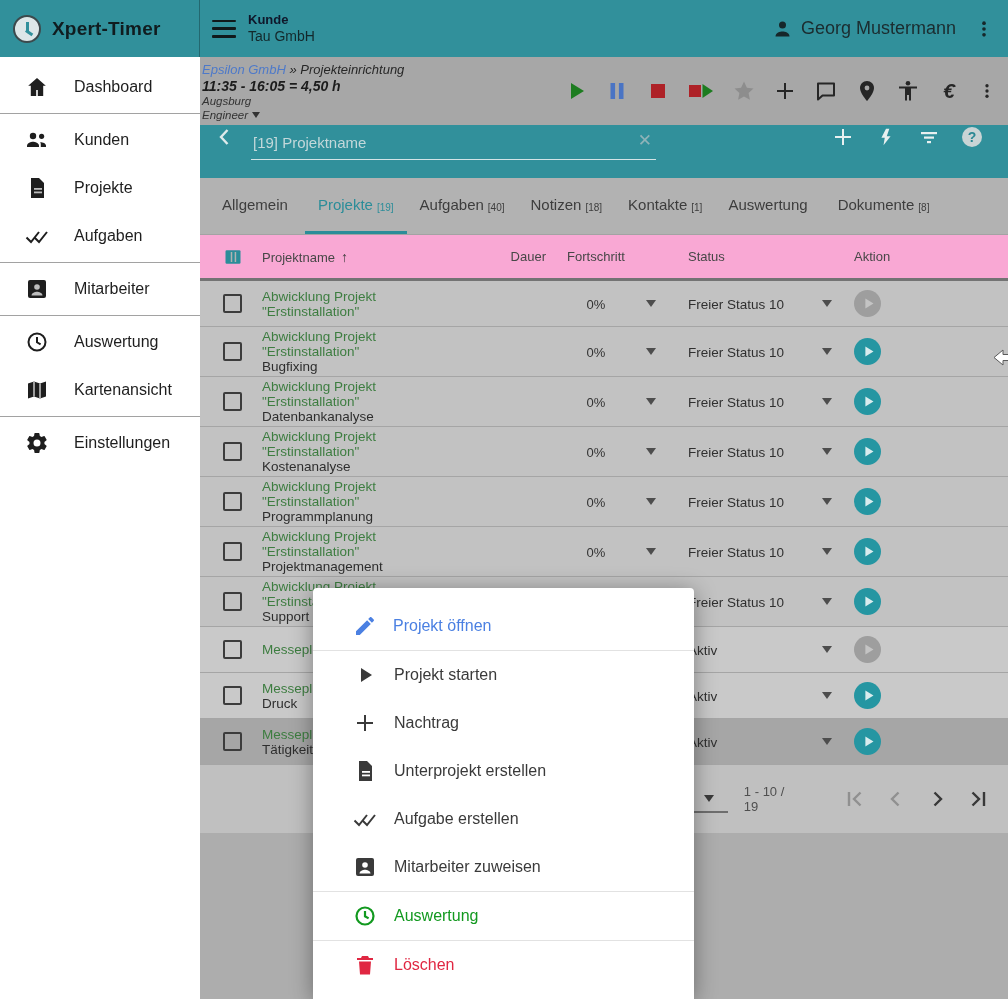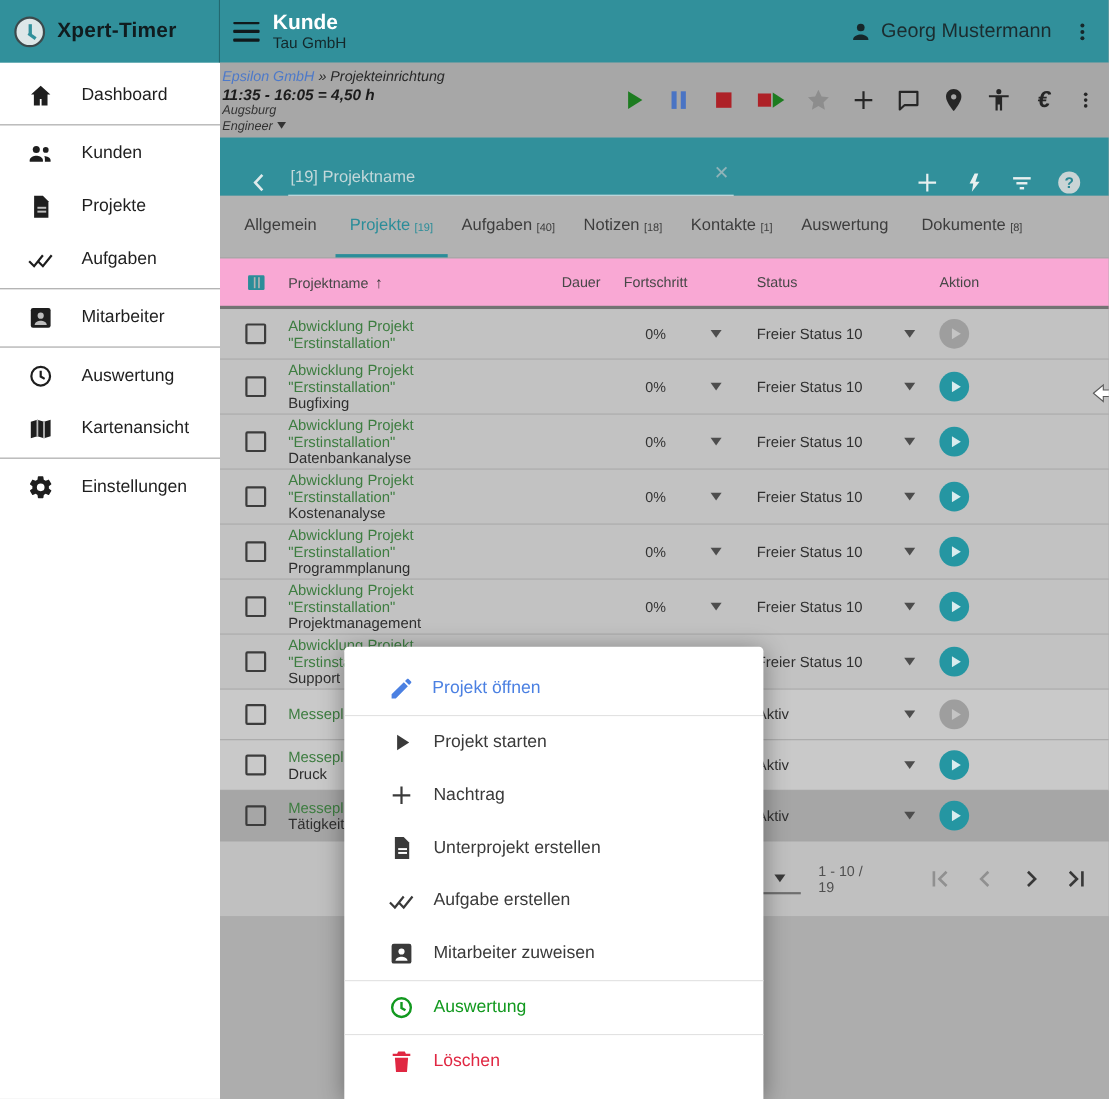--- a/index.html
+++ b/index.html
@@ -24,40 +24,40 @@
   .sb-item .ic{color:#1e1e1e;}
   .sb-divider{height:1px;background:#a2a2a2;margin:2px 0;}
   .sidebar{--cut:#bdbdbd;}
 
   
   .main{flex:1;display:flex;flex-direction:column;min-width:0;}
   .appbar{height:57px;background:#31909b;display:flex;align-items:center;padding:0 14px 0 12px;box-sizing:border-box;flex:none;color:#0e181a;}
   .hamburger{width:24px;height:18px;display:flex;flex-direction:column;justify-content:space-between;cursor:pointer;margin-right:12px;}
   .hamburger span{display:block;height:2.6px;background:#10191b;border-radius:1px;}
   .appbar-titles{display:flex;flex-direction:column;line-height:1.15;}
-  .appbar-title{font-size:19px;font-weight:bold;color:#ffffff;}
+  .appbar-title{font-size:13px;font-weight:bold;color:#0f172a;}
   .appbar-subtitle{font-size:14px;color:#13282b;}
   .appbar-right{margin-left:auto;display:flex;align-items:center;gap:8px;}
   .user-name{font-size:18px;color:#1b2c2f;}
   .ic{width:24px;height:24px;display:inline-block;flex:none;}
   .ic svg{width:100%;height:100%;display:block;}
 
   
   .projectbar{height:68px;background:#a7a7a7;display:flex;align-items:stretch;padding:0 12px 0 2px;box-sizing:border-box;flex:none;font-style:italic;}
   .pb-left{padding-top:5px;min-width:300px;}
   .pb-line1{font-size:13px;line-height:16px;color:#272727;}
   .pb-link{color:#4d79c9;}
   .pb-line2{font-size:14px;line-height:16px;font-weight:bold;color:#1c1c1c;}
   .pb-line3,.pb-line4{font-size:11.5px;line-height:14px;color:#333;}
   .pb-caret{display:inline-block;width:0;height:0;border-left:4.5px solid transparent;border-right:4.5px solid transparent;border-top:6px solid #333;margin-left:4px;vertical-align:1px;}
   .pb-icons{margin-left:auto;display:flex;align-items:center;gap:17px;color:#262626;}
   .pb-icons .ic{cursor:pointer;}
 
   
-  .searchbar{height:53px;background:#31909b;display:flex;align-items:flex-end;padding:0 26px 0 24px;box-sizing:border-box;flex:none;}
+  .searchbar{height:53px;background:#31909b;display:flex;align-items:flex-start;padding:0 26px 0 13px;box-sizing:border-box;flex:none;}
   .search-wrap{position:relative;width:405px;margin-left:14px;border-bottom:1.5px solid #d3e4e6;height:34px;display:flex;align-items:center;}
   .search-input{background:transparent;border:none;outline:none;width:100%;font-size:15px;color:#c3d8da;font-family:inherit;padding:0 26px 0 2px;}
   .search-clear{position:absolute;right:4px;top:5px;font-size:17px;color:#8fb3b8;cursor:pointer;}
   .search-icons{margin-left:auto;display:flex;align-items:center;gap:21px;}
   .help-bubble{width:20px;height:20px;border-radius:50%;background:#c9d4d5;color:#2a8894;font-weight:bold;font-size:14px;display:flex;align-items:center;justify-content:center;cursor:pointer;}
 
   
   .tabs{height:57px;background:#b2b2b2;display:flex;align-items:stretch;padding-left:9px;flex:none;border-bottom:1px solid #a3a3a3;box-sizing:border-box;}
   .tab{display:flex;align-items:center;padding:0 13px;font-size:15px;color:#3d3d3d;cursor:pointer;border-bottom:3px solid transparent;box-sizing:border-box;gap:4px;}
   .tab.state-active{color:#2b8d99;border-bottom-color:#2b8d99;}

